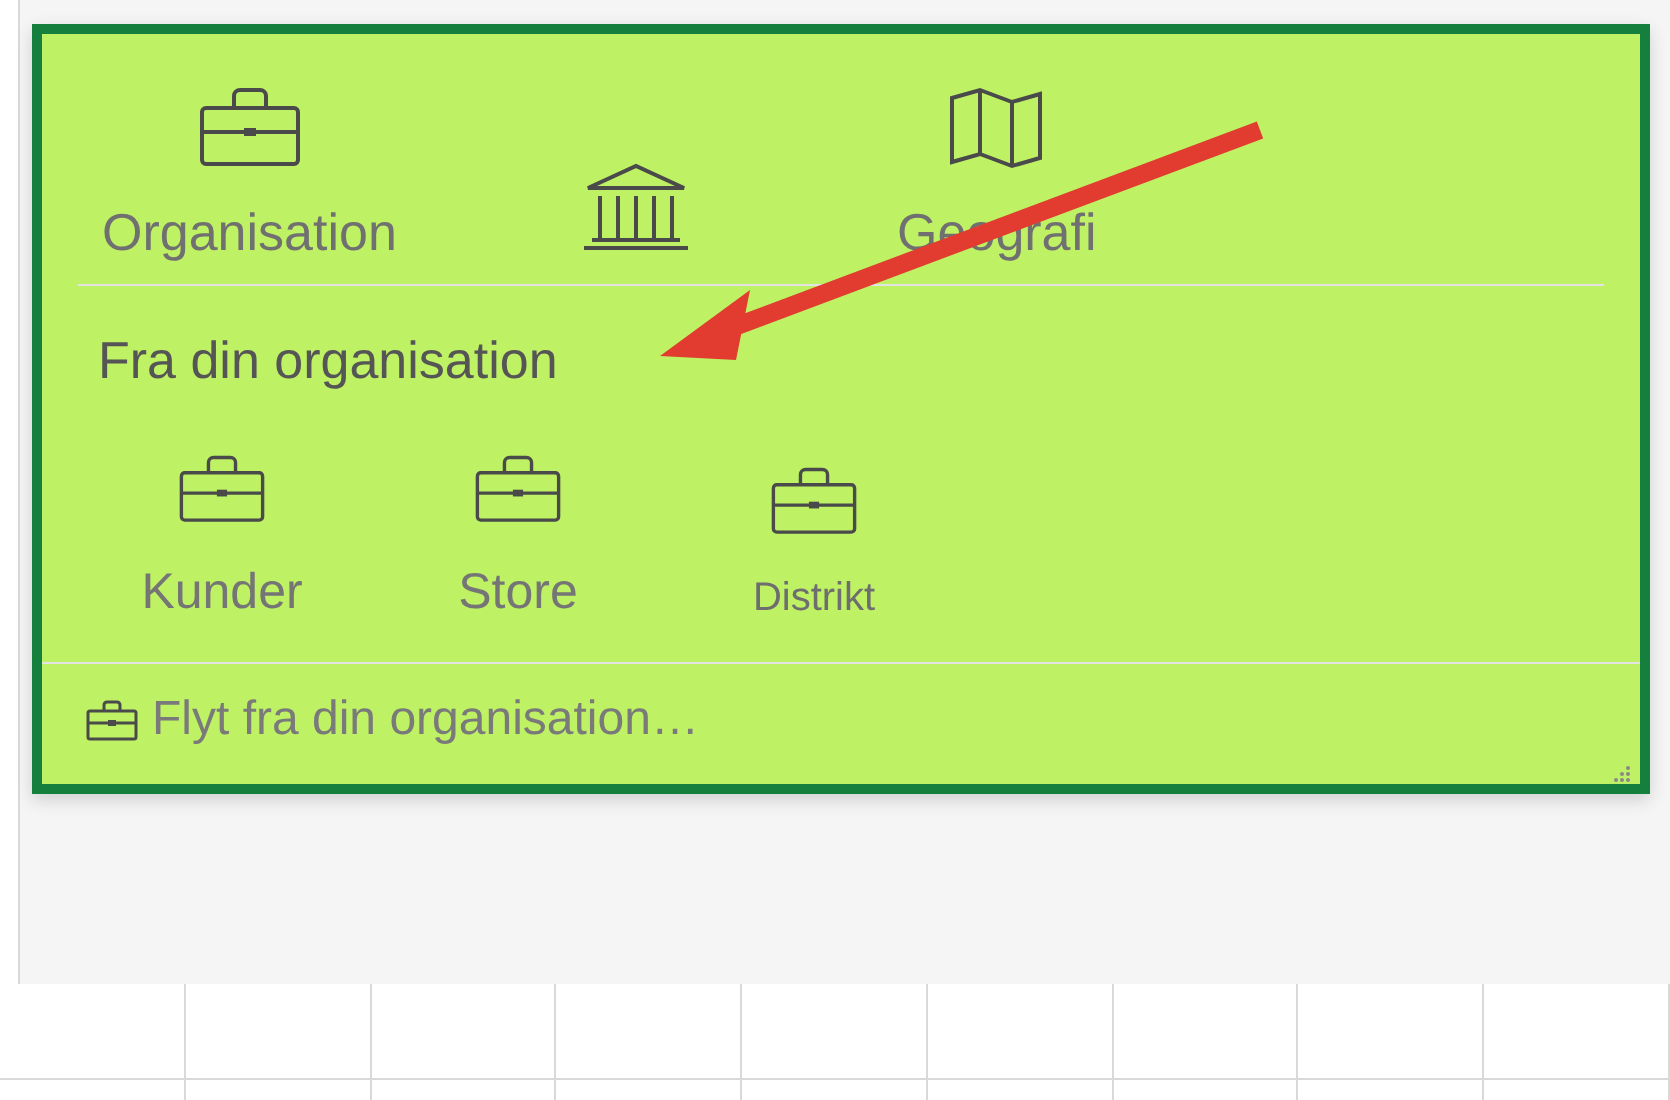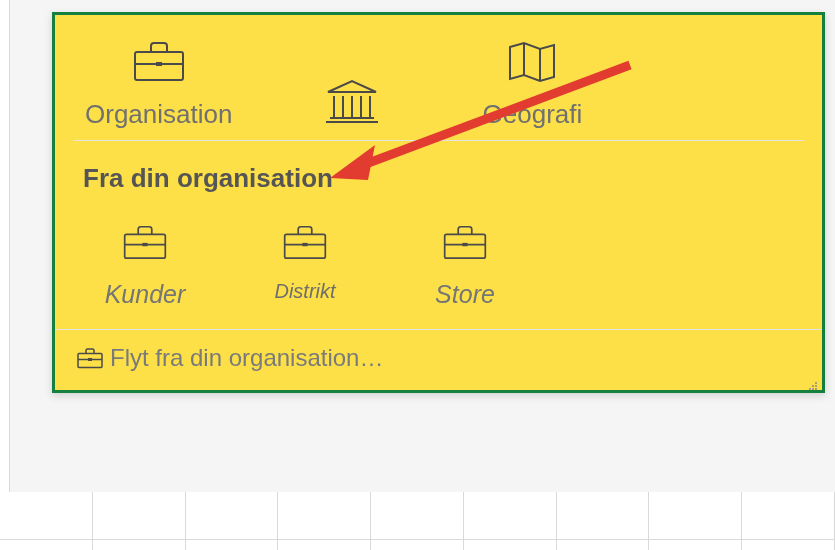--- a/index.html
+++ b/index.html
@@ -8,24 +8,23 @@
       background: #f5f5f5;
       width: 835px;
       height: 550px;
       position: relative;
     }
     .panel {
       position: absolute;
       top: 12px;
       left: 16px;
       right: 10px;
-      background: #fde047;
-      border: 3px solid #15803d;
+      background: #bef264;
+      border: 5px solid #15803d;
       box-shadow: 0 3px 8px rgba(0,0,0,0.15);
-      margin-left: 36px;
     }
     .row1 {
       display: flex;
       gap: 60px;
       padding: 18px 30px 10px 30px;
       align-items: flex-end;
     }
     .item {
       display: flex;
       flex-direction: column;
@@ -38,29 +37,28 @@
       margin-top: 10px;
       font-size: 20px;
       color: #6e6e6e;
     }
     .item.big .label { font-size: 26px; color: #707070; }
     .divider { border: none; border-top: 1px solid #e3e3e3; margin: 0 18px; }
     .section-title {
       font-size: 26px;
       color: #555;
       padding: 22px 28px 10px 28px;
-      font-weight: 700;
+      font-weight: 400;
     }
     .row2 {
       display: flex;
       flex-wrap: wrap;
-      gap: 30px 40px;
+      gap: 30px 28px;
       padding: 10px 30px 20px 30px;
-      align-items: flex-start;
-      font-style: italic;
+      align-items: flex-end;
     }
     .row2 .item { min-width: 120px; }
     .row2 .item .label { font-size: 20px; }
     .row2 .item .label.big { font-size: 25px; color: #757575; }
     .footer {
       border-top: 1px solid #e3e3e3;
       padding: 14px 22px 18px 22px;
       display: flex;
       align-items: center;
       gap: 7px;
@@ -179,32 +177,32 @@
     </div>
     <div class="item">
       <div class="icon-slot">
         <svg width="44" height="36" viewBox="0 0 52 42" fill="none" stroke="#4a4a4a" stroke-width="2">
             <rect x="2" y="12" width="48" height="28" rx="2"></rect>
             <path d="M18 12 V6 a3 3 0 0 1 3 -3 h10 a3 3 0 0 1 3 3 V12"></path>
             <line x1="2" y1="24" x2="50" y2="24"></line>
             <rect x="23" y="22" width="6" height="4" fill="#4a4a4a" stroke="none"></rect>
           </svg>
       </div>
-      <div class="label">Distrikt</div>
+      <div class="label big">Store</div>
     </div>
     <div class="item">
       <div class="icon-slot">
         <svg width="44" height="36" viewBox="0 0 52 42" fill="none" stroke="#4a4a4a" stroke-width="2">
             <rect x="2" y="12" width="48" height="28" rx="2"></rect>
             <path d="M18 12 V6 a3 3 0 0 1 3 -3 h10 a3 3 0 0 1 3 3 V12"></path>
             <line x1="2" y1="24" x2="50" y2="24"></line>
             <rect x="23" y="22" width="6" height="4" fill="#4a4a4a" stroke="none"></rect>
           </svg>
       </div>
-      <div class="label big">Store</div>
+      <div class="label">Distrikt</div>
     </div>
   </div>
 
   <div class="footer">
     <span class="brief-icon">
       <svg width="26" height="22" viewBox="0 0 52 42" fill="none" stroke="#4a4a4a" stroke-width="3">
           <rect x="2" y="12" width="48" height="28" rx="2"></rect>
           <path d="M18 12 V6 a3 3 0 0 1 3 -3 h10 a3 3 0 0 1 3 3 V12"></path>
           <line x1="2" y1="24" x2="50" y2="24"></line>
           <rect x="22" y="21" width="8" height="6" fill="#4a4a4a" stroke="none"></rect>

